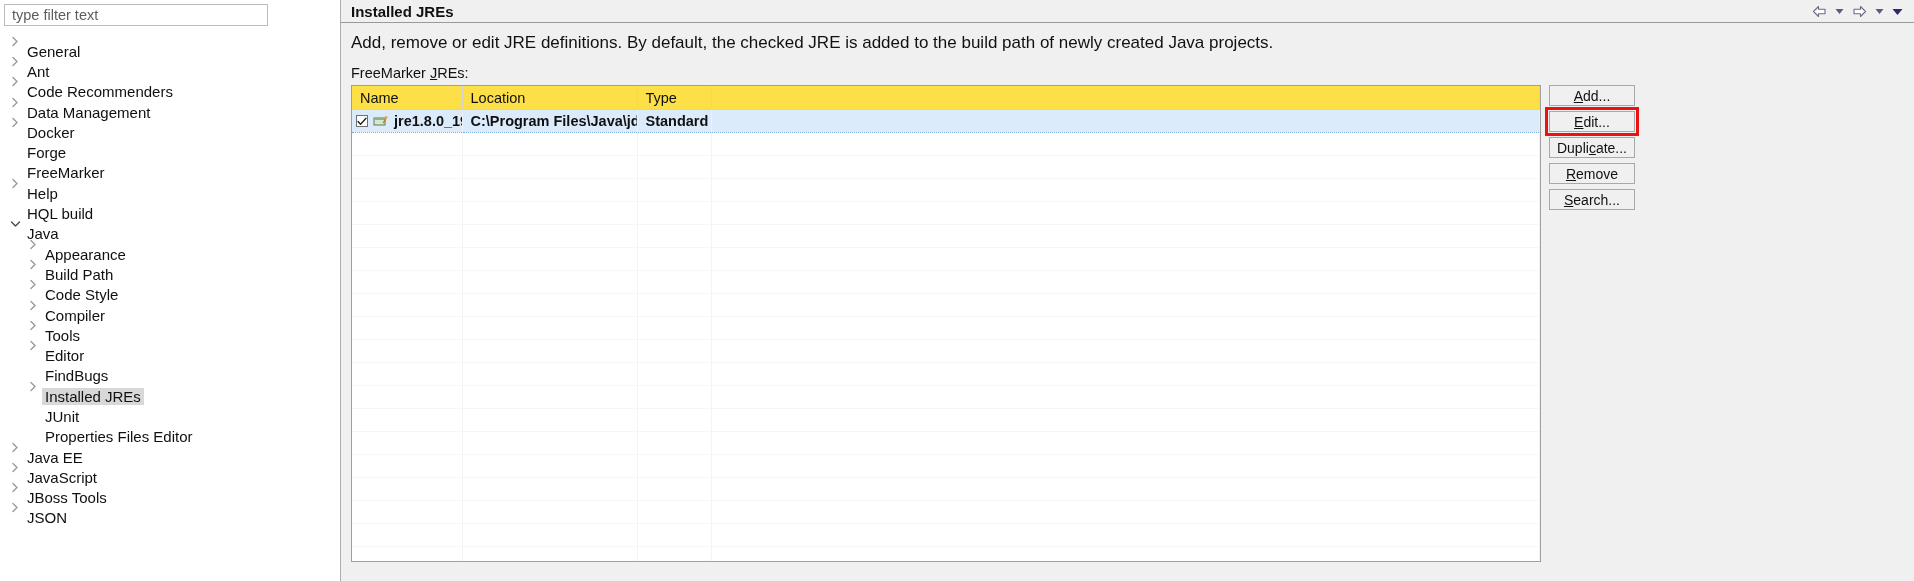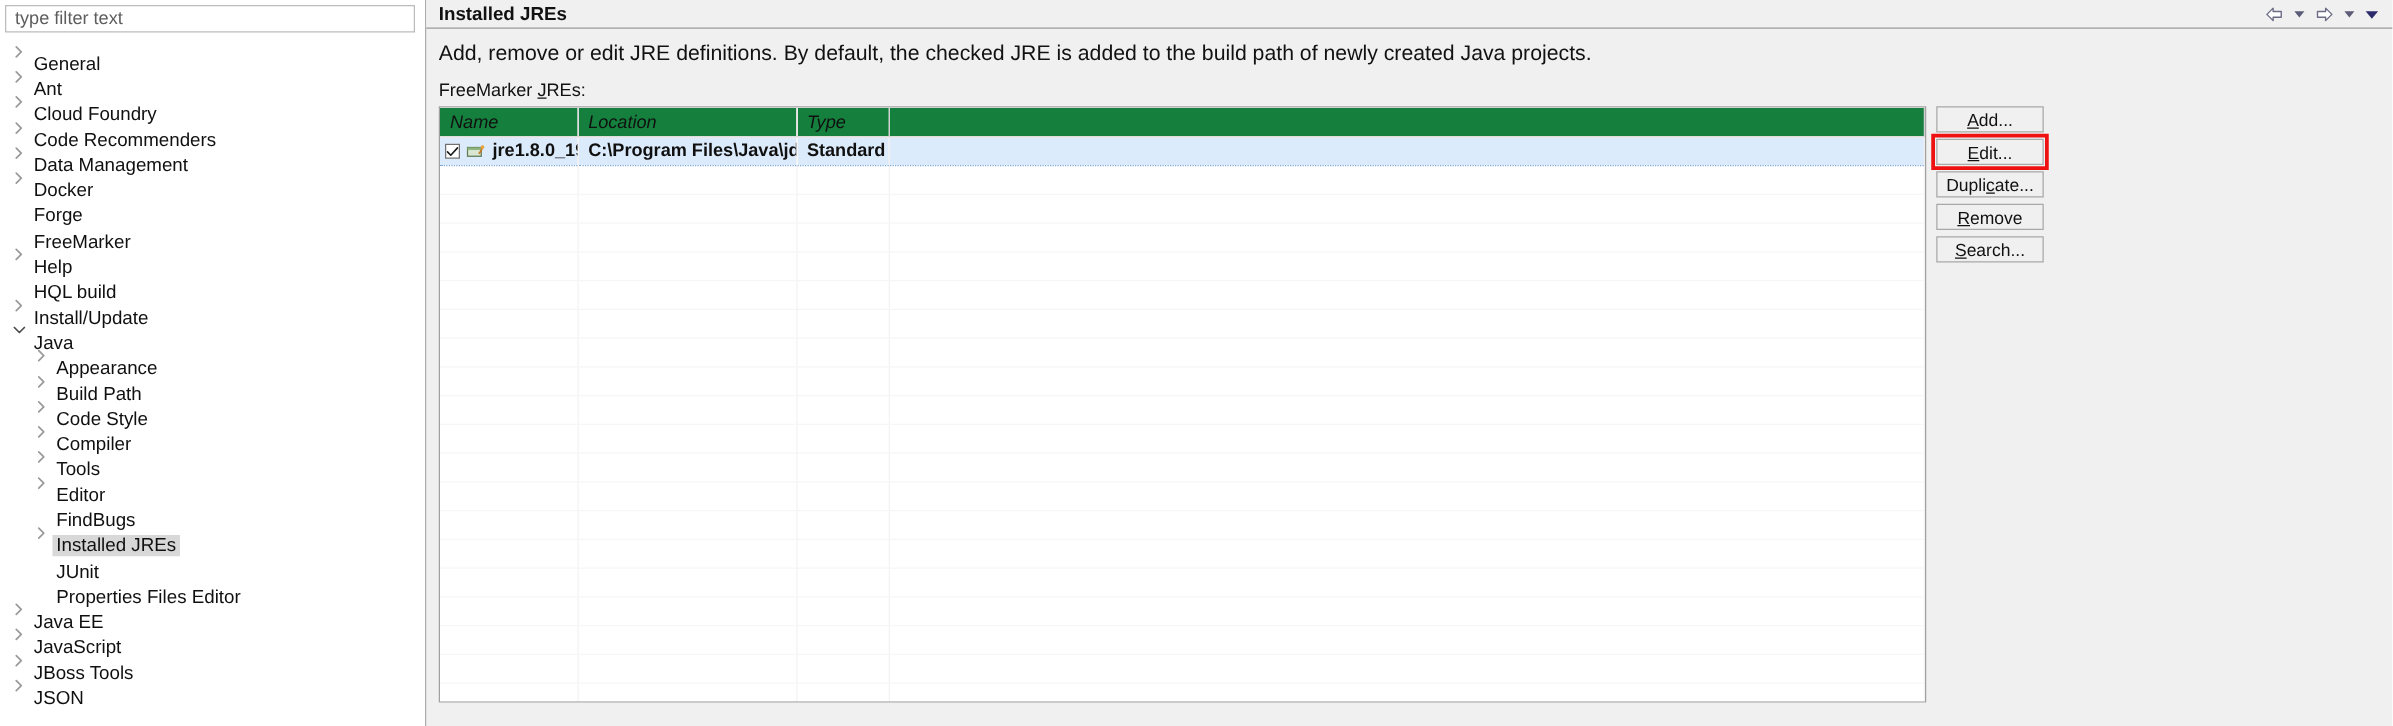--- a/index.html
+++ b/index.html
@@ -29,21 +29,21 @@
     width: 340px;
     height: 581px;
     background: #ffffff;
     flex: 0 0 340px;
     box-sizing: border-box;
   }
   .filter-box {
     box-sizing: border-box;
     margin: 4px 4px 0 4px;
     height: 22px;
-    width: 328px;
+    width: 264px;
     border: 1px solid #bcbcbc;
     background: #ffffff;
     display: flex;
     align-items: center;
     padding: 0 5px;
     justify-content: center;
   }
   .filter-box input {
     border: 0;
     outline: 0;
@@ -166,27 +166,26 @@
     border-collapse: collapse;
     width: 100%;
     table-layout: fixed;
   }
   table.jre-table th {
     font-weight: normal;
     font-size: 14.5px;
     text-align: left;
     padding: 2px 0 2px 8px;
     height: 19px;
-    background: #15803d;
+    background: #fde047;
     border-right: 1px solid #d2d2d2;
     border-bottom: 1px solid #d2d2d2;
     color: #101010;
     white-space: nowrap;
     overflow: hidden;
-    font-style: italic;
   }
   table.jre-table td {
     font-size: 14.5px;
     padding: 1px 0 1px 8px;
     height: 20px;
     border-right: 1px solid #efefef;
     border-bottom: 1px solid #efefef;
     white-space: nowrap;
     overflow: hidden;
     color: #101010;
@@ -283,28 +282,20 @@
             </svg>
           </span>
           <span class="tree-label">Ant</span>
         </div>
         <div class="tree-item indent-1">
           <span class="twisty">
             <svg width="8" height="11" viewBox="0 0 8 11">
               <path d="M2 1.5 L6 5.5 L2 9.5" fill="none" stroke="#9a9a9a" stroke-width="1.4" stroke-linecap="round" stroke-linejoin="round"></path>
             </svg>
           </span>
-          <span class="tree-label">Cloud Foundry</span>
-        </div>
-        <div class="tree-item indent-1">
-          <span class="twisty">
-            <svg width="8" height="11" viewBox="0 0 8 11">
-              <path d="M2 1.5 L6 5.5 L2 9.5" fill="none" stroke="#9a9a9a" stroke-width="1.4" stroke-linecap="round" stroke-linejoin="round"></path>
-            </svg>
-          </span>
           <span class="tree-label">Code Recommenders</span>
         </div>
         <div class="tree-item indent-1">
           <span class="twisty">
             <svg width="8" height="11" viewBox="0 0 8 11">
               <path d="M2 1.5 L6 5.5 L2 9.5" fill="none" stroke="#9a9a9a" stroke-width="1.4" stroke-linecap="round" stroke-linejoin="round"></path>
             </svg>
           </span>
           <span class="tree-label">Data Management</span>
         </div>
@@ -328,28 +319,20 @@
           <span class="twisty">
             <svg width="8" height="11" viewBox="0 0 8 11">
               <path d="M2 1.5 L6 5.5 L2 9.5" fill="none" stroke="#9a9a9a" stroke-width="1.4" stroke-linecap="round" stroke-linejoin="round"></path>
             </svg>
           </span>
           <span class="tree-label">Help</span>
         </div>
         <div class="tree-item indent-1">
           <span class="twisty"></span>
           <span class="tree-label">HQL build</span>
-        </div>
-        <div class="tree-item indent-1">
-          <span class="twisty">
-            <svg width="8" height="11" viewBox="0 0 8 11">
-              <path d="M2 1.5 L6 5.5 L2 9.5" fill="none" stroke="#9a9a9a" stroke-width="1.4" stroke-linecap="round" stroke-linejoin="round"></path>
-            </svg>
-          </span>
-          <span class="tree-label">Install/Update</span>
         </div>
         <div class="tree-item indent-1">
           <span class="twisty">
             <svg width="11" height="8" viewBox="0 0 11 8">
               <path d="M1.5 2 L5.5 6 L9.5 2" fill="none" stroke="#4a4a4a" stroke-width="1.4" stroke-linecap="round" stroke-linejoin="round"></path>
             </svg>
           </span>
           <span class="tree-label">Java</span>
         </div>
         <div class="tree-item indent-2">

